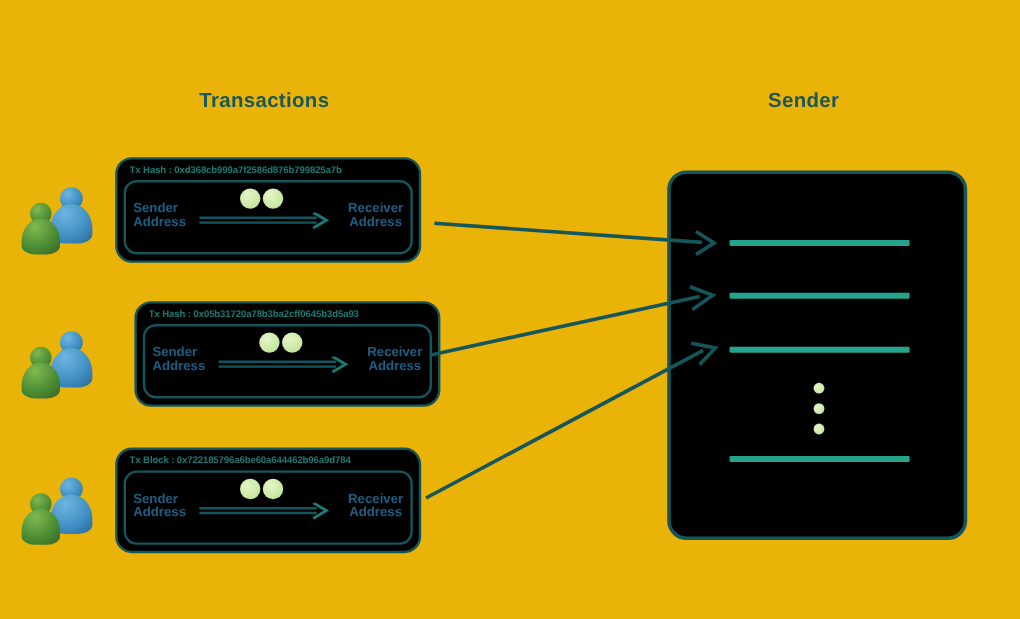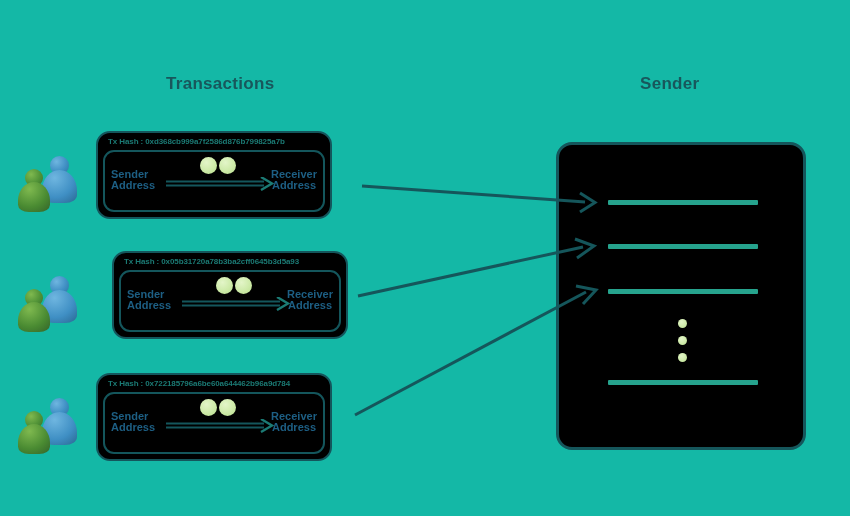--- a/index.html
+++ b/index.html
@@ -4,21 +4,21 @@
 <style>
   html, body {
     margin: 0;
     padding: 0;
     background: #000000;
   }
   #stage {
     position: relative;
     width: 850px;
     height: 516px;
-    background: #14b8a6;
+    background: #eab308;
     overflow: hidden;
     font-family: "Liberation Sans", sans-serif;
   }
 
   
   .heading {
     position: absolute;
     font-size: 17px;
     font-weight: bold;
     color: #18575c;
@@ -63,21 +63,21 @@
     background: radial-gradient(circle at 34% 30%, #7fb94f 0%, #4f9136 55%, #36692a 100%);
   }
   .person.front .body {
     left: 0px; top: 13px; width: 32px; height: 30px;
     background: radial-gradient(circle at 36% 24%, #7fb94f 0%, #4a8b32 58%, #33632a 100%);
   }
 
   
   .tx-card {
     position: absolute;
-    width: 236px;
+    width: 255px;
     height: 88px;
     border: 2px solid #14565c;
     border-radius: 14px;
     box-sizing: border-box;
     background: #000000;
   }
   .tx-inner {
     position: absolute;
     left: 5px;
     top: 17px;
@@ -246,21 +246,21 @@
     <div class="coin c2"></div>
     <svg class="flow-arrow" viewBox="0 0 110 14">
       <line x1="0" y1="4.5" x2="98" y2="4.5" stroke="#14565c" stroke-width="2"></line>
       <line x1="0" y1="8.5" x2="98" y2="8.5" stroke="#14565c" stroke-width="2"></line>
       <polyline points="95,0 106,6.5 95,13" fill="none" stroke="#1b7a74" stroke-width="2.4"></polyline>
     </svg>
   </div>
 
   <div class="tx-card" style="left:96px; top:373px;">
     <div class="tx-inner"></div>
-    <div class="tx-hash">Tx Hash : 0x722185796a6be60a644462b96a9d784</div>
+    <div class="tx-hash">Tx Block : 0x722185796a6be60a644462b96a9d784</div>
     <div class="addr sender">Sender
 Address</div>
     <div class="addr receiver">Receiver
 Address</div>
     <div class="coin c1"></div>
     <div class="coin c2"></div>
     <svg class="flow-arrow" viewBox="0 0 110 14">
       <line x1="0" y1="4.5" x2="98" y2="4.5" stroke="#14565c" stroke-width="2"></line>
       <line x1="0" y1="8.5" x2="98" y2="8.5" stroke="#14565c" stroke-width="2"></line>
       <polyline points="95,0 106,6.5 95,13" fill="none" stroke="#1b7a74" stroke-width="2.4"></polyline>

